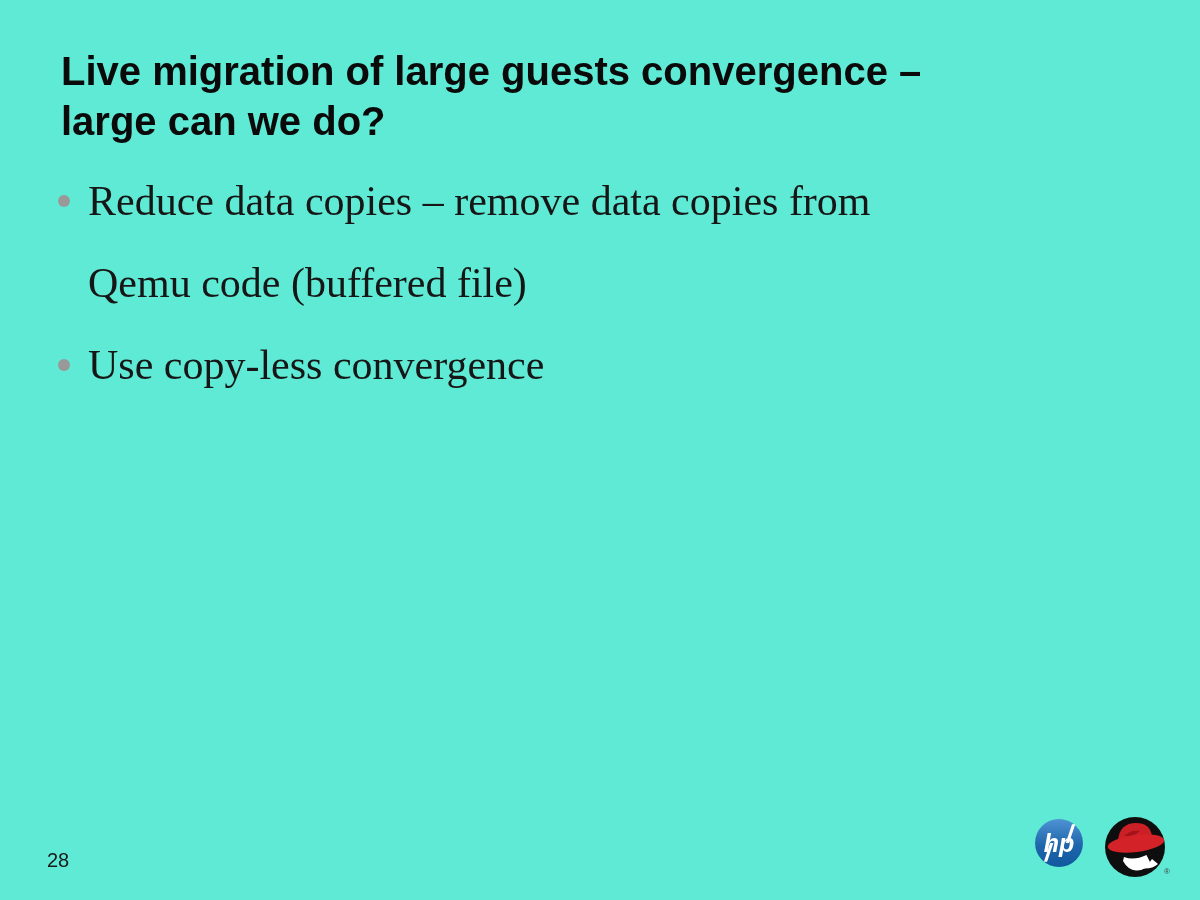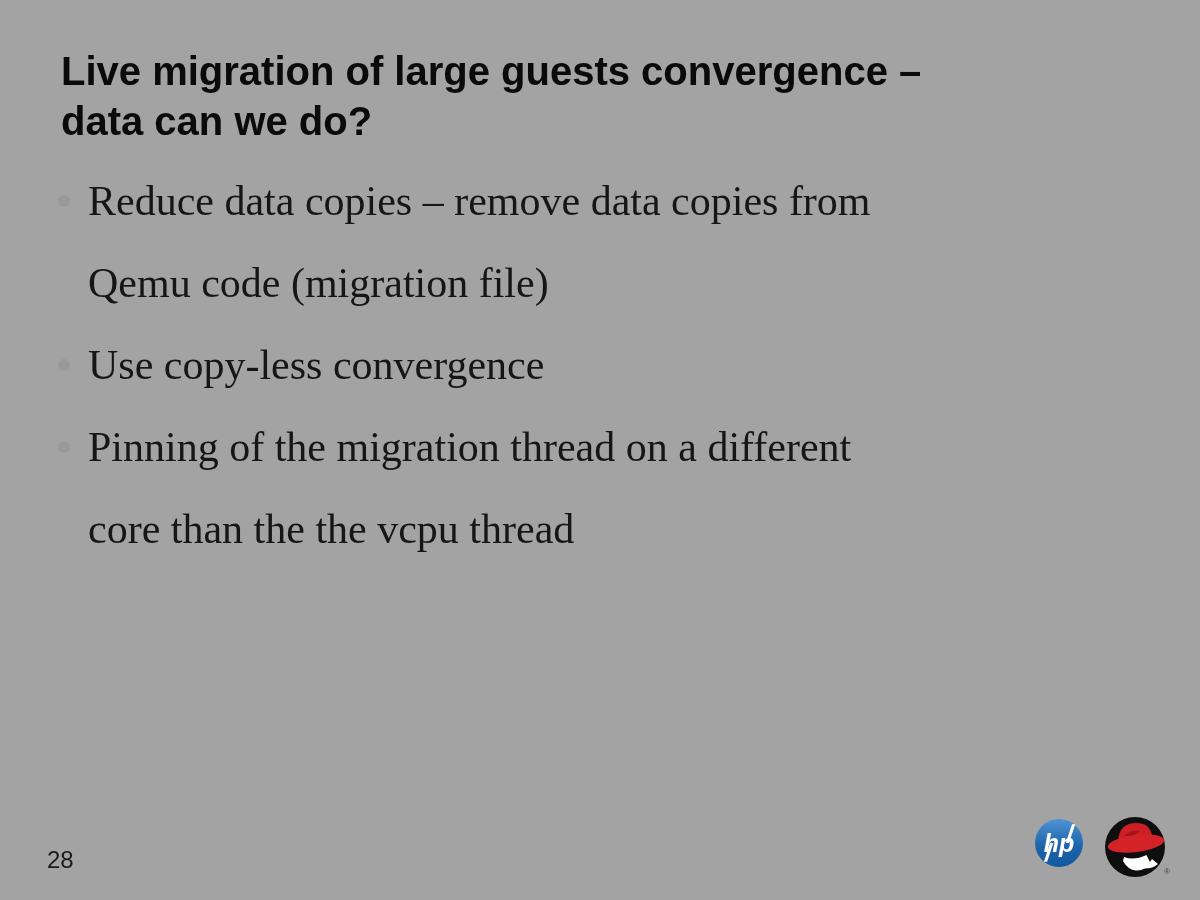--- a/index.html
+++ b/index.html
@@ -7,21 +7,21 @@
     padding: 0;
     width: 1200px;
     height: 900px;
     background: #fcfbf8;
     font-family: "Liberation Sans", sans-serif;
   }
   .slide {
     position: relative;
     width: 1200px;
     height: 900px;
-    background: #a3a3a3;
+    background: #5eead4;
     overflow: hidden;
   }
   .title {
     position: absolute;
     left: 61px;
     top: 46px;
     width: 1080px;
     font-size: 40px;
     font-weight: bold;
     line-height: 50px;
@@ -52,21 +52,21 @@
     width: 12px;
     height: 12px;
     border-radius: 50%;
     background: #999999;
   }
   .bline { display: block; font-family: Liberation Serif, serif; }
   .page-number {
     position: absolute;
     left: 47px;
     top: 846px;
-    font-size: 24px;
+    font-size: 20px;
     line-height: 28px;
     color: #1a1a1a;
   }
   .logo-hp {
     position: absolute;
     left: 1034px;
     top: 818px;
     width: 50px;
     height: 50px;
   }
@@ -78,42 +78,35 @@
     height: 70px;
   }
 </style>
 </head>
 <body>
 
 <div class="slide">
 
   <h1 class="title">
     <span class="tline">Live migration of large guests convergence –</span>
-    <span class="tline">data can we do?</span>
+    <span class="tline">large can we do?</span>
   </h1>
 
   <ul class="bullet-list">
     <li>
       <span class="bullet-dot"></span>
       <span class="btext">
         <span class="bline">Reduce data copies – remove data copies from</span>
-        <span class="bline">Qemu code (migration file)</span>
+        <span class="bline">Qemu code (buffered file)</span>
       </span>
     </li>
     <li>
       <span class="bullet-dot"></span>
       <span class="btext">
         <span class="bline">Use copy-less convergence</span>
-      </span>
-    </li>
-    <li>
-      <span class="bullet-dot"></span>
-      <span class="btext">
-        <span class="bline">Pinning of the migration thread on a different</span>
-        <span class="bline">core than the the vcpu thread</span>
       </span>
     </li>
   </ul>
 
   <div class="page-number">28</div>
 
   <svg class="logo-hp" viewBox="0 0 48 48" xmlns="http://www.w3.org/2000/svg">
     <defs>
       <linearGradient id="hpg" x1="0" y1="0" x2="0" y2="1">
         <stop offset="0" stop-color="#4e93d4"></stop>

